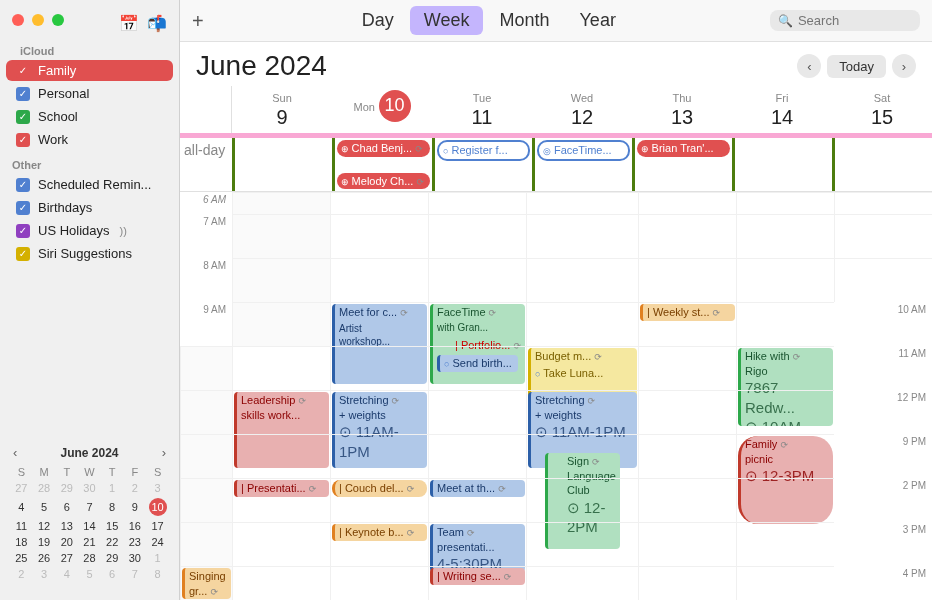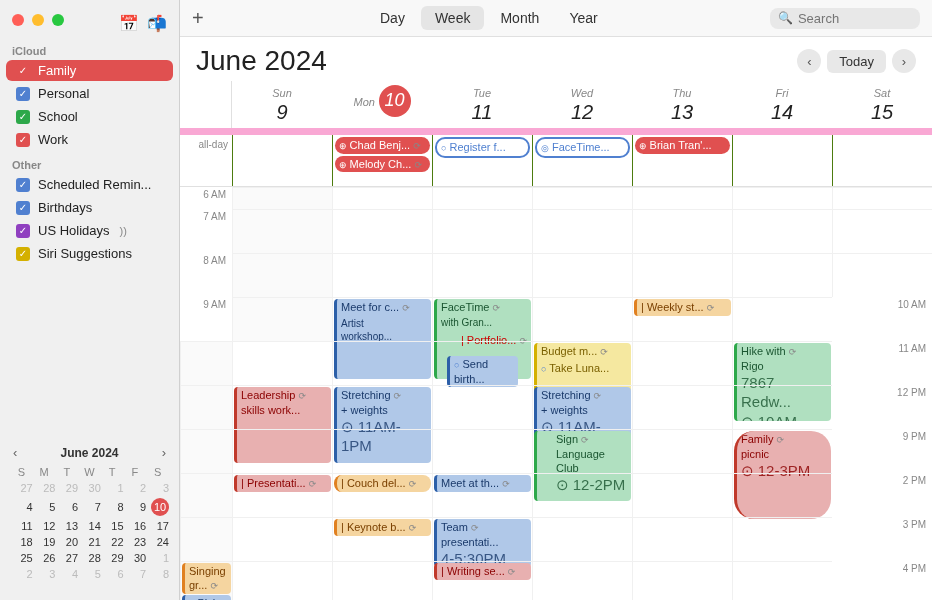--- a/index.html
+++ b/index.html
@@ -34,21 +34,21 @@
     .window-btn {
       width: 12px;
       height: 12px;
       border-radius: 50%;
       display: inline-block;
     }
 
     .icloud-label {
       font-size: 11px;
       color: #888;
-      padding: 4px 12px 2px;
+      padding: 4px 20px 2px;
       font-weight: 600;
     }
 
     .sidebar-item {
       display: flex;
       align-items: center;
       gap: 8px;
       padding: 3px 10px;
       border-radius: 6px;
       margin: 1px 6px;
@@ -116,21 +116,21 @@
 
     .mini-cal-grid th {
       color: #888;
       font-weight: 500;
       text-align: center;
       padding: 2px 0;
       width: 22px;
     }
 
     .mini-cal-grid td {
-      text-align: right;
+      text-align: center;
       padding: 2px 0;
       color: #333;
       width: 22px;
       cursor: pointer;
       border-radius: 50%;
     }
 
     .mini-cal-grid td.other-month {
       color: #bbb;
     }
@@ -166,29 +166,29 @@
 
     .view-tabs {
       display: flex;
       gap: 2px;
       margin: 0 auto;
     }
 
     .view-tab {
       padding: 4px 14px;
       border-radius: 6px;
-      font-size: 14px;
+      font-size: 18px;
       cursor: pointer;
       background: none;
       border: none;
       color: #333;
     }
 
     .view-tab.active {
-      background: #e5e5e5;
+      background: #c4b5fd;
       font-weight: 500;
     }
 
     .search-box {
       display: flex;
       align-items: center;
       background: #e8e8e8;
       border-radius: 8px;
       padding: 3px 8px;
       gap: 5px;
@@ -251,23 +251,22 @@
       border: none;
       cursor: pointer;
       font-size: 13px;
       color: #333;
     }
 
     
     .day-headers {
       display: grid;
       grid-template-columns: 52px repeat(7, 1fr);
-      border-bottom: 7px solid #f9a8d4;
+      border-bottom: 5px solid #f9a8d4;
       background: white;
-      font-style: italic;
     }
 
     .day-header-cell {
       text-align: center;
       padding: 4px 0;
       font-size: 13px;
       color: #555;
     }
 
     .day-header-cell .day-num {
@@ -298,32 +297,31 @@
     
     .allday-row {
       display: grid;
       grid-template-columns: 52px repeat(7, 1fr);
       border-bottom: 1px solid #e0e0e0;
       min-height: 52px;
       background: white;
     }
 
     .allday-label {
-      font-size: 10px;
+      font-size: 14px;
       color: #888;
       padding: 4px 4px 0;
-      text-align: right;
     }
 
     .allday-cell {
-      border-left: 1px solid #4d7c0f;
+      border-left: 3px solid #4d7c0f;
       padding: 2px 2px;
       display: flex;
       flex-direction: column;
-      gap: 2px;
+      gap: 16px;
     }
 
     
     .cal-body {
       flex: 1;
       overflow-y: auto;
       position: relative;
       background: white;
     }
 
@@ -621,21 +619,21 @@
     </div>
 
     <div class="allday-cell"></div>
 
     <div class="allday-cell"></div>
   </div>
 
   <div class="cal-body">
     <div class="time-grid" id="time-grid" style="position:relative;">
 
-      <div class="time-label" style="height:22px;">6 AM</div>
+      <div class="time-label" style="height:22px;font-style:italic;">6 AM</div>
       <div class="time-cell" style="height:22px; background:#fafafa;"></div>
       <div class="time-cell" style="height:22px;"></div>
       <div class="time-cell" style="height:22px;"></div>
       <div class="time-cell" style="height:22px;"></div>
       <div class="time-cell" style="height:22px;"></div>
       <div class="time-cell" style="height:22px;"></div>
       <div class="time-cell" style="height:22px;"></div>
 
       <div class="time-label">7 AM</div>
       <div class="time-cell sunday"></div>
@@ -680,21 +678,21 @@
           | Weekly st... <span class="sync-icon">⟳</span>
         </div>
       </div>
       <div class="time-cell"></div>
 
       <div class="time-label">10 AM</div>
       <div class="time-cell sunday"></div>
       <div class="time-cell"></div>
       <div class="time-cell"></div>
       <div class="time-cell">
-        <div class="event-chip blue" style="margin:14px;">
+        <div class="event-chip blue" style="margin:8px;">
           <span style="font-size:9px; color:#5080d0;">○</span> Send birth...
         </div>
       </div>
       <div class="time-cell">
         <div class="event-chip yellow" style="margin:1px; height:78px;">
           Budget m... <span class="sync-icon">⟳</span><br>
           <div style="margin-top:2px;">
             <span style="font-size:9px; color:#5080d0;">○</span> Take Luna...
           </div>
         </div>
@@ -734,21 +732,21 @@
       </div>
       <div class="time-cell"></div>
       <div class="time-cell"></div>
 
       <div class="time-label">12 PM</div>
       <div class="time-cell sunday"></div>
       <div class="time-cell"></div>
       <div class="time-cell"></div>
       <div class="time-cell"></div>
       <div class="time-cell">
-        <div class="event-chip green" style="margin:1px; height:70px;padding-left:19px;">
+        <div class="event-chip green" style="margin:18px; height:96px;padding-left:19px;">
           Sign <span class="sync-icon">⟳</span><br>
           Language<br>
           Club<br>
           <span class="event-detail">⊙ 12-2PM</span>
         </div>
       </div>
       <div class="time-cell"></div>
       <div class="time-cell">
         <div class="event-chip red" style="margin:1px; height:88px;border-radius:20px;">
           Family <span class="sync-icon">⟳</span><br>

